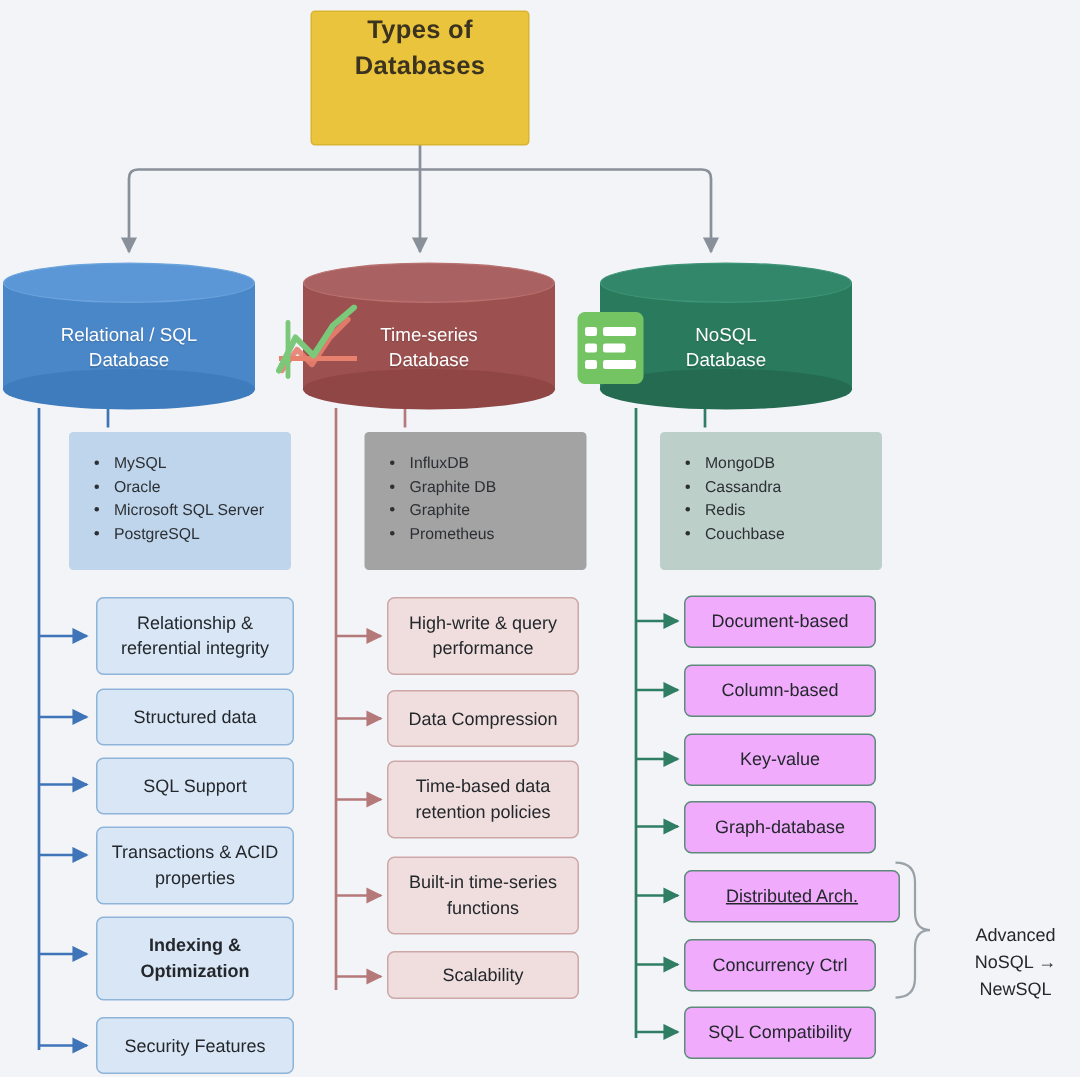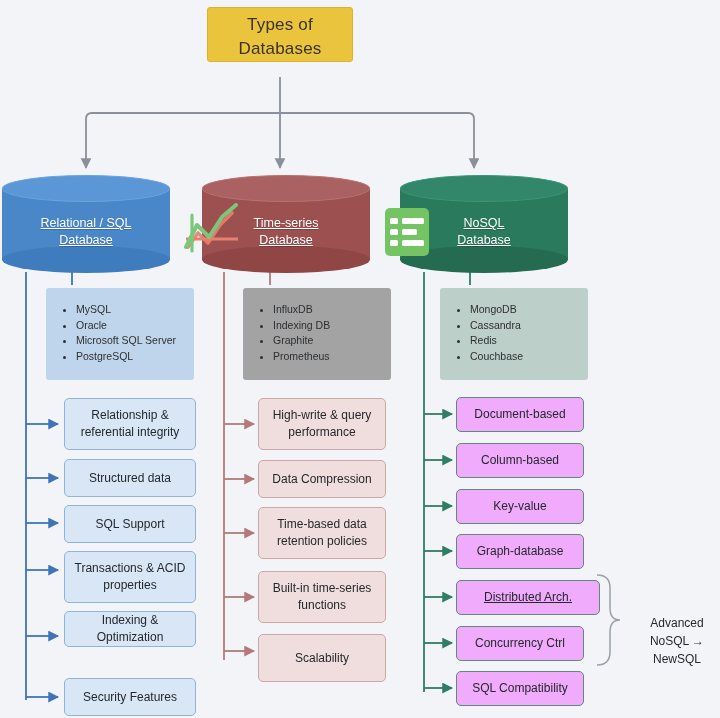--- a/index.html
+++ b/index.html
@@ -18,31 +18,32 @@
   #wires {
     position: absolute; left: 0; top: 0;
     width: 720px; height: 718px;
     pointer-events: none;
   }
 
   
   .title-box {
     position: absolute;
     left: 207px; top: 7px;
-    width: 146px; height: 55px;
+    width: 146px; height: 90px;
     background: #eac43c;
     border: 1px solid #d9b430;
     border-radius: 3px;
     display: flex; flex-direction: column;
-    align-items: center; justify-content: flex-end;
+    align-items: center; justify-content: flex-start;
     color: #3b3320;
     font-size: 17px;
     line-height: 24px;
     text-align: center;
     letter-spacing: .2px;
+    font-weight: bold;
   }
 
   
   .cyl {
     position: absolute;
     width: 168px; height: 98px;
   }
   .cyl .body {
     position: absolute; left: 0; top: 13px;
     width: 168px; height: 72px;
@@ -61,21 +62,20 @@
     position: absolute; left: 0; top: 0;
     width: 168px; height: 98px;
     display: flex; flex-direction: column;
     align-items: center; justify-content: center;
     color: #ffffff;
     font-size: 12.5px;
     line-height: 17px;
     text-align: center;
     padding-top: 16px;
     text-shadow: 0 1px 1px rgba(0,0,0,.18);
-    text-decoration: underline;
   }
   #cyl-sql  { left: 2px;   top: 175px; }
   #cyl-ts   { left: 202px; top: 175px; }
   #cyl-nosql{ left: 400px; top: 175px; }
 
   #cyl-sql .body { background: #4a87c8; }
   #cyl-sql .top  { background: #5b97d6; border: 1px solid #6ba3dc; }
   #cyl-sql .bot  { background: #3f7cbd; }
 
   #cyl-ts .body  { background: #9c5150; }
@@ -260,44 +260,44 @@
 
   <ul class="examples" id="ex-sql">
     <li>MySQL</li>
     <li>Oracle</li>
     <li>Microsoft SQL Server</li>
     <li>PostgreSQL</li>
   </ul>
 
   <ul class="examples" id="ex-ts">
     <li>InfluxDB</li>
-    <li>Indexing DB</li>
+    <li>Graphite DB</li>
     <li>Graphite</li>
     <li>Prometheus</li>
   </ul>
 
   <ul class="examples" id="ex-nosql">
     <li>MongoDB</li>
     <li>Cassandra</li>
     <li>Redis</li>
     <li>Couchbase</li>
   </ul>
 
   <div class="fbox blue" style="left:64px;top:398px;width:132px;height:52px;">Relationship &amp; referential integrity</div>
   <div class="fbox blue" style="left:64px;top:459px;width:132px;height:38px;">Structured data</div>
   <div class="fbox blue" style="left:64px;top:505px;width:132px;height:38px;">SQL Support</div>
   <div class="fbox blue" style="left:64px;top:551px;width:132px;height:52px;">Transactions &amp; ACID properties</div>
-  <div class="fbox blue" style="left:64px;top:611px;width:132px;height:36px;">Indexing &amp; Optimization</div>
+  <div class="fbox blue" style="left:64px;top:611px;width:132px;height:56px;font-weight:bold;">Indexing &amp; Optimization</div>
   <div class="fbox blue" style="left:64px;top:678px;width:132px;height:38px;">Security Features</div>
 
   <div class="fbox pink" style="left:258px;top:460px;width:128px;height:38px;">Data Compression</div>
   <div class="fbox pink" style="left:258px;top:398px;width:128px;height:52px;">High-write &amp; query performance</div>
   <div class="fbox pink" style="left:258px;top:507px;width:128px;height:52px;">Time-based data retention policies</div>
   <div class="fbox pink" style="left:258px;top:571px;width:128px;height:52px;">Built-in time-series functions</div>
-  <div class="fbox pink" style="left:258px;top:634px;width:128px;height:48px;">Scalability</div>
+  <div class="fbox pink" style="left:258px;top:634px;width:128px;height:32px;">Scalability</div>
 
   <div class="fbox green" style="left:456px;top:397px;width:128px;height:35px;">Document-based</div>
   <div class="fbox green" style="left:456px;top:443px;width:128px;height:35px;">Column-based</div>
   <div class="fbox green" style="left:456px;top:489px;width:128px;height:35px;">Key-value</div>
   <div class="fbox green" style="left:456px;top:534px;width:128px;height:35px;">Graph-database</div>
   <div class="fbox green" style="left:456px;top:580px;width:144px;height:35px;text-decoration:underline;">Distributed Arch.</div>
   <div class="fbox green" style="left:456px;top:626px;width:128px;height:35px;">Concurrency Ctrl</div>
   <div class="fbox green" style="left:456px;top:671px;width:128px;height:35px;text-align:right;">SQL Compatibility</div>
 
   <div class="brace-label">

